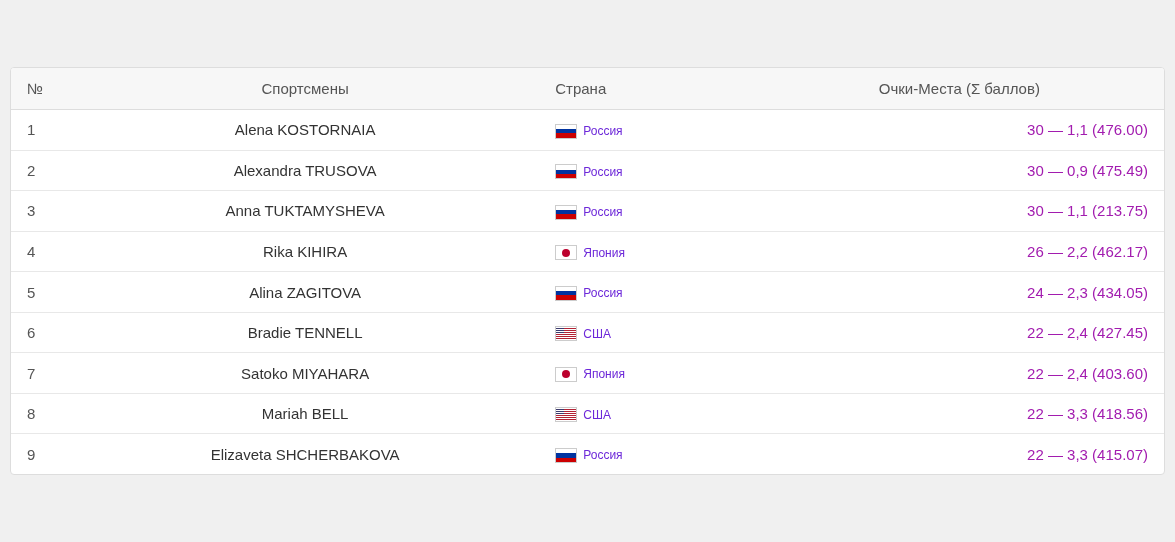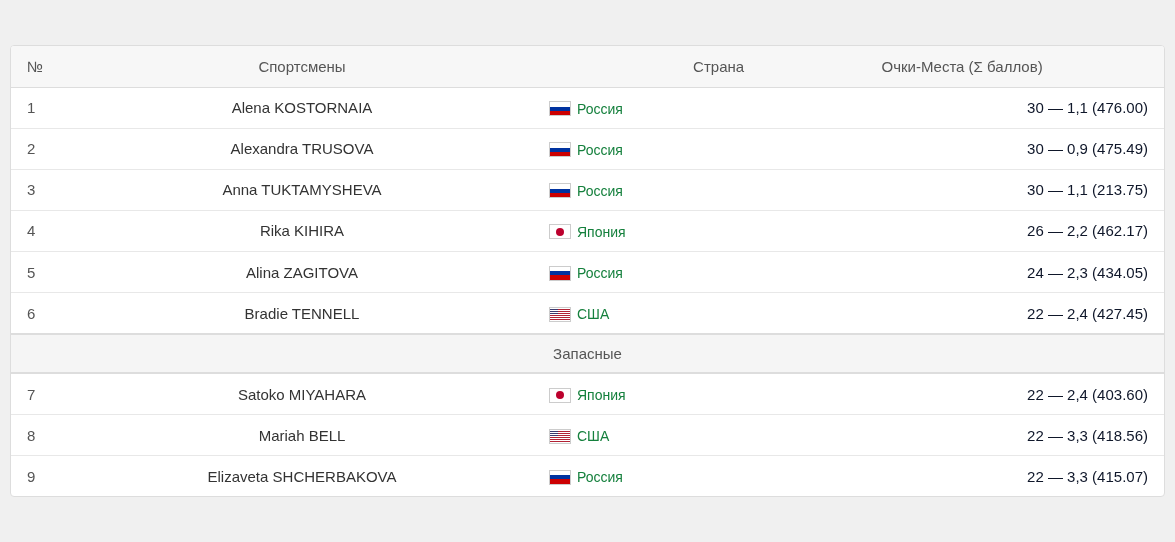--- a/index.html
+++ b/index.html
@@ -28,21 +28,21 @@
     }
     thead th {
       padding: 12px 16px;
       font-weight: normal;
       color: #555;
       font-size: 15px;
       border-bottom: 1px solid #ddd;
     }
     thead th.col-num { width: 60px; text-align: left; }
     thead th.col-athlete { text-align: center; }
-    thead th.col-country { text-align: right; }
+    thead th.col-country { text-align: left; }
     thead th.col-score { text-align: center; }
     tbody tr {
       border-bottom: 1px solid #e8e8e8;
     }
     tbody tr:last-child { border-bottom: none; }
     tbody tr.reserve-header td {
       background: #f5f5f5;
       text-align: center;
       color: #555;
       font-size: 15px;
@@ -62,21 +62,21 @@
       width: 60px;
     }
     tbody td.col-athlete {
       text-align: center;
     }
     tbody td.col-country {
       text-align: left;
     }
     tbody td.col-score {
       text-align: right;
-      color: #0f172a;
+      color: #a21caf;
     }
     .flag {
       display: inline-block;
       width: 22px;
       height: 15px;
       vertical-align: middle;
       margin-right: 6px;
       border: 1px solid #ccc;
       position: relative;
       overflow: hidden;
@@ -103,22 +103,22 @@
       background: #B22234;
     }
     .flag.usa .canton {
       position: absolute;
       top: 0; left: 0;
       width: 40%; height: 53%;
       background: #3C3B6E;
     }
     .country-text {
       vertical-align: middle;
-      font-size: 14px;
-      color: #15803d;
+      font-size: 12px;
+      color: #6d28d9;
     }
   </style>
 </head>
 <body>
 
 <div class="table-wrapper">
   <table>
     <thead>
       <tr>
         <th class="col-num">№</th>
@@ -157,23 +157,20 @@
           <td class="col-athlete">Alina ZAGITOVA</td>
           <td class="col-country"><span class="flag russia"><span class="stripe1"></span><span class="stripe2"></span><span class="stripe3"></span></span><span class="country-text">Россия</span></td>
           <td class="col-score">24 — 2,3 (434.05)</td>
         </tr>
         <tr>
           <td class="col-num">6</td>
           <td class="col-athlete">Bradie TENNELL</td>
           <td class="col-country"><span class="flag usa" style="background: rgb(178, 34, 52);"><span class="canton"></span><span style="position: absolute; left: 0px; right: 0px; top: 0%; height: 7.7%; background: rgb(255, 255, 255);"></span><span style="position: absolute; left: 0px; right: 0px; top: 15.4%; height: 7.7%; background: rgb(255, 255, 255);"></span><span style="position: absolute; left: 0px; right: 0px; top: 30.8%; height: 7.7%; background: rgb(255, 255, 255);"></span><span style="position: absolute; left: 0px; right: 0px; top: 46.2%; height: 7.7%; background: rgb(255, 255, 255);"></span><span style="position: absolute; left: 0px; right: 0px; top: 61.5%; height: 7.7%; background: rgb(255, 255, 255);"></span><span style="position: absolute; left: 0px; right: 0px; top: 76.9%; height: 7.7%; background: rgb(255, 255, 255);"></span><span style="position: absolute; left: 0px; right: 0px; top: 92.3%; height: 7.7%; background: rgb(255, 255, 255);"></span></span><span class="country-text">США</span></td>
           <td class="col-score">22 — 2,4 (427.45)</td>
         </tr>
-        <tr class="reserve-header">
-          <td colspan="4">Запасные</td>
-        </tr>
         <tr>
           <td class="col-num">7</td>
           <td class="col-athlete">Satoko MIYAHARA</td>
           <td class="col-country"><span class="flag japan"></span><span class="country-text">Япония</span></td>
           <td class="col-score">22 — 2,4 (403.60)</td>
         </tr>
         <tr>
           <td class="col-num">8</td>
           <td class="col-athlete">Mariah BELL</td>
           <td class="col-country"><span class="flag usa" style="background: rgb(178, 34, 52);"><span class="canton"></span><span style="position: absolute; left: 0px; right: 0px; top: 0%; height: 7.7%; background: rgb(255, 255, 255);"></span><span style="position: absolute; left: 0px; right: 0px; top: 15.4%; height: 7.7%; background: rgb(255, 255, 255);"></span><span style="position: absolute; left: 0px; right: 0px; top: 30.8%; height: 7.7%; background: rgb(255, 255, 255);"></span><span style="position: absolute; left: 0px; right: 0px; top: 46.2%; height: 7.7%; background: rgb(255, 255, 255);"></span><span style="position: absolute; left: 0px; right: 0px; top: 61.5%; height: 7.7%; background: rgb(255, 255, 255);"></span><span style="position: absolute; left: 0px; right: 0px; top: 76.9%; height: 7.7%; background: rgb(255, 255, 255);"></span><span style="position: absolute; left: 0px; right: 0px; top: 92.3%; height: 7.7%; background: rgb(255, 255, 255);"></span></span><span class="country-text">США</span></td>

